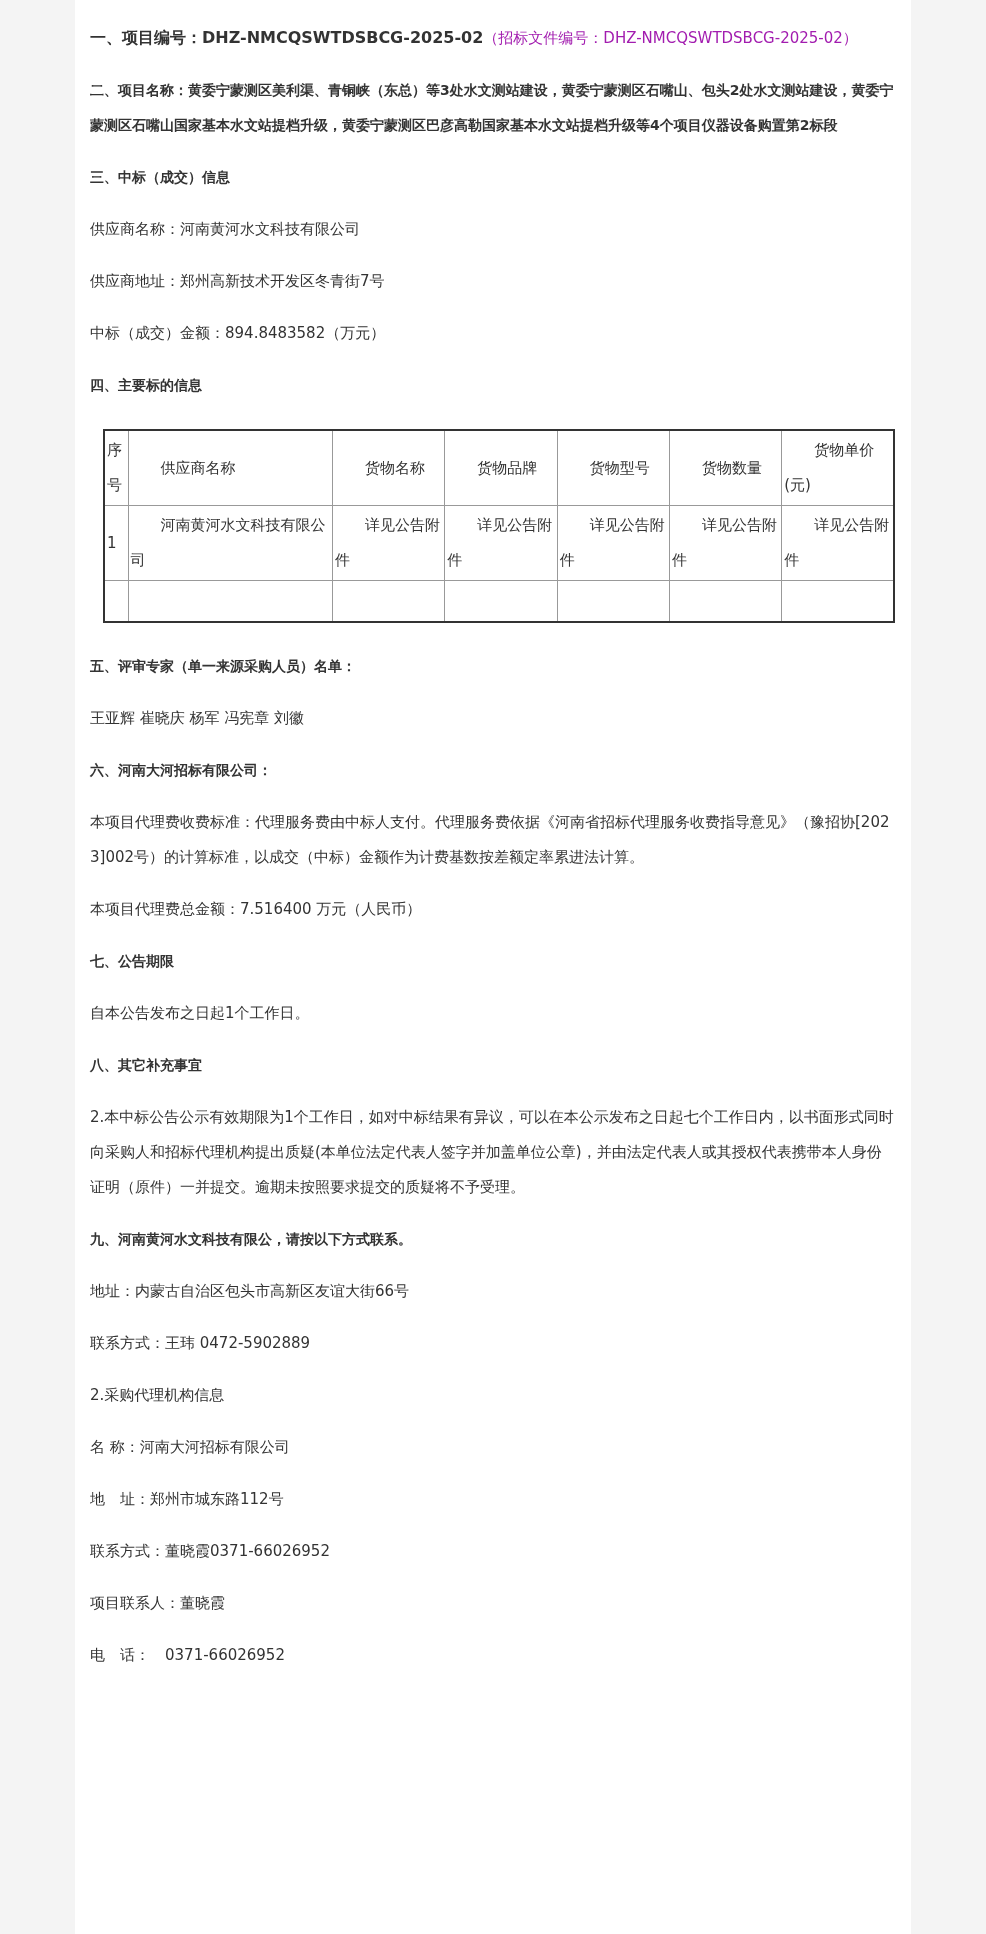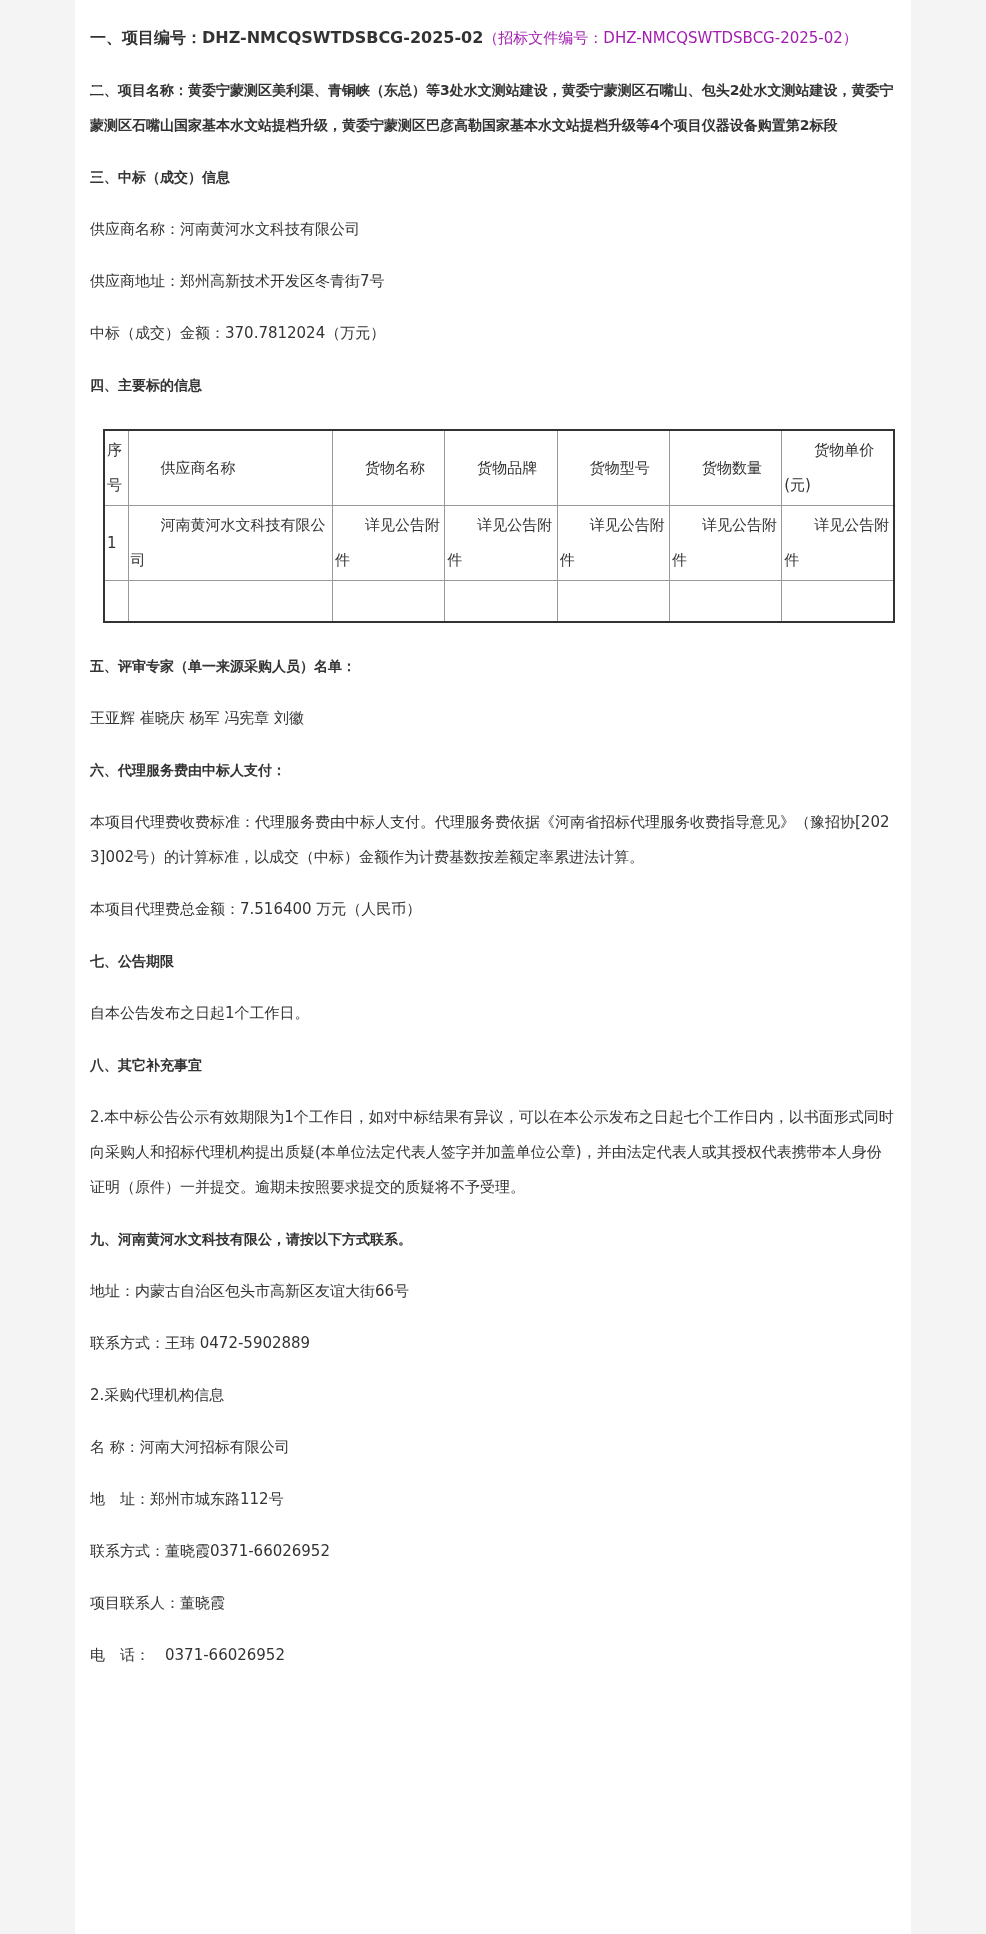--- a/index.html
+++ b/index.html
@@ -80,21 +80,21 @@
     <p class="first"><span class="bold">一、项目编号：DHZ-NMCQSWTDSBCG-2025-02</span><span class="plain">（招标文件编号：DHZ-NMCQSWTDSBCG-2025-02）</span></p>
 
     <p class="h">二、项目名称：黄委宁蒙测区美利渠、青铜峡（东总）等3处水文测站建设，黄委宁蒙测区石嘴山、包头2处水文测站建设，黄委宁蒙测区石嘴山国家基本水文站提档升级，黄委宁蒙测区巴彦高勒国家基本水文站提档升级等4个项目仪器设备购置第2标段</p>
 
     <p class="h">三、中标（成交）信息</p>
 
     <p>供应商名称：河南黄河水文科技有限公司</p>
 
     <p>供应商地址：郑州高新技术开发区冬青街7号</p>
 
-    <p>中标（成交）金额：370.7812024（万元）</p>
+    <p>中标（成交）金额：894.8483582（万元）</p>
 
     <p class="h">四、主要标的信息</p>
 
     <table class="items">
       <colgroup>
         <col style="width:24px">
         <col style="width:204px">
         <col style="width:112px">
         <col style="width:112px">
         <col style="width:112px">
@@ -137,21 +137,21 @@
         <td></td>
         <td></td>
       </tr>
     </tbody>
       </table>
 
     <p class="h">五、评审专家（单一来源采购人员）名单：</p>
 
     <p>王亚辉 崔晓庆 杨军 冯宪章 刘徽</p>
 
-    <p class="h">六、代理服务费由中标人支付：</p>
+    <p class="h">六、河南大河招标有限公司：</p>
 
     <p>本项目代理费收费标准：代理服务费由中标人支付。代理服务费依据《河南省招标代理服务收费指导意见》（豫招协[2023]002号）的计算标准，以成交（中标）金额作为计费基数按差额定率累进法计算。</p>
 
     <p>本项目代理费总金额：7.516400 万元（人民币）</p>
 
     <p class="h">七、公告期限</p>
 
     <p>自本公告发布之日起1个工作日。</p>
 
     <p class="h">八、其它补充事宜</p>

